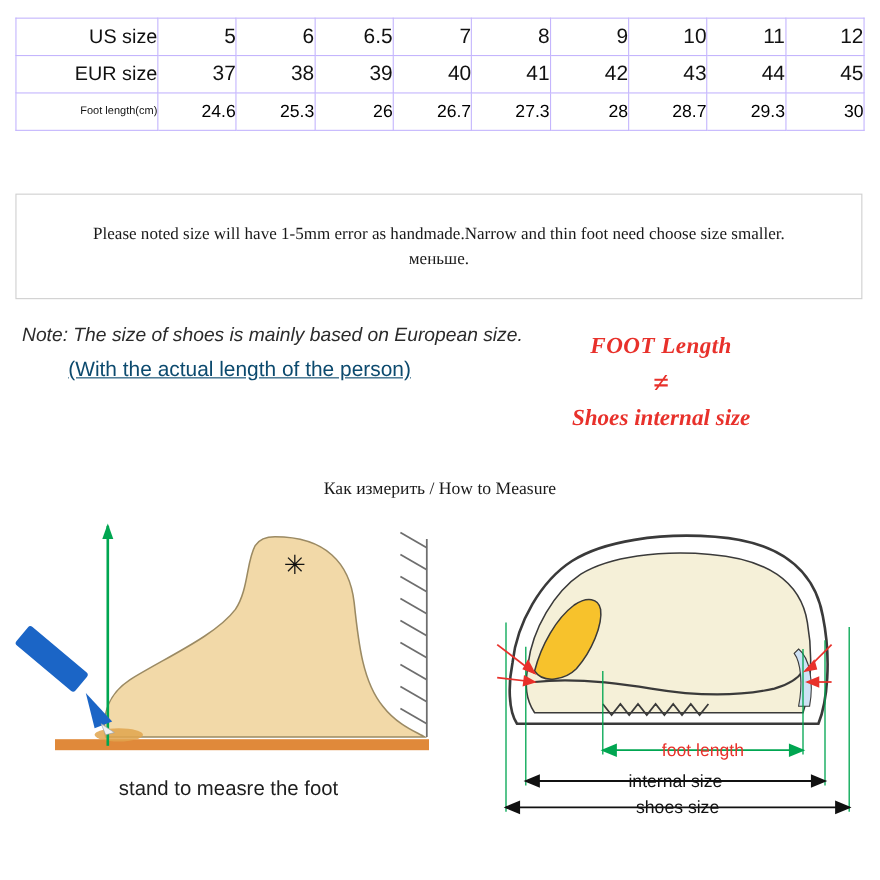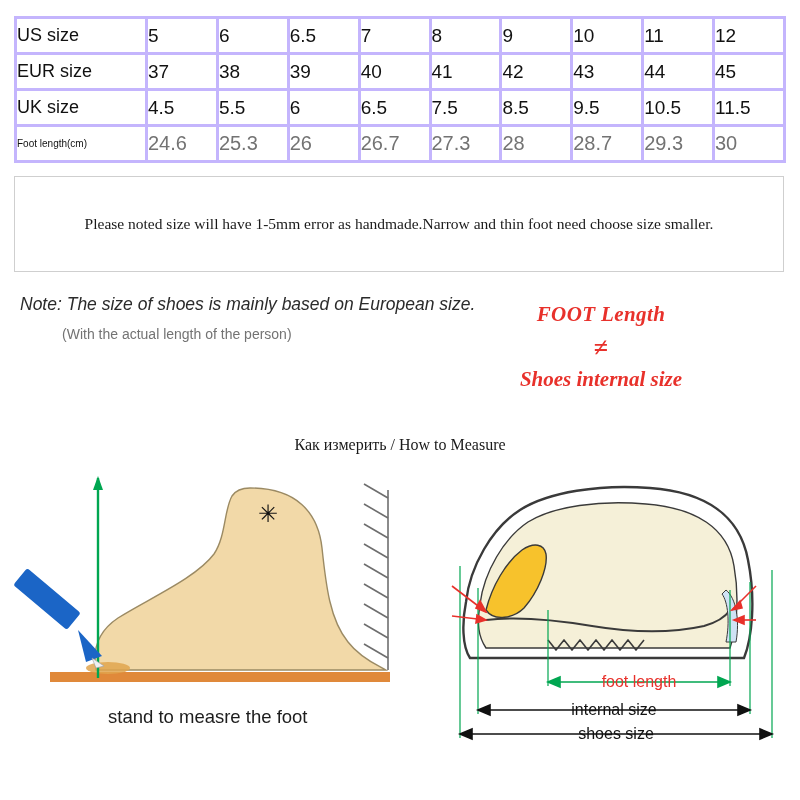--- a/index.html
+++ b/index.html
@@ -19,35 +19,35 @@
   
   .size-table {
     position: absolute;
     left: 14px;
     top: 16px;
     width: 772px;
     border-collapse: collapse;
     table-layout: fixed;
   }
   .size-table td {
-    border: 3px solid #c4b5fd;
+    border: 1px solid #c4b5fd;
     height: 33px;
-    text-align: left;
+    text-align: right;
     vertical-align: middle;
     font-size: 19px;
     color: #111;
     padding: 0;
   }
   .size-table td.label {
     font-size: 18px;
     width: 128px;
   }
   .size-table tr.footlen td {
-    color: #737373;
-    font-size: 20px;
+    color: #000000;
+    font-size: 16px;
   }
   .size-table tr.footlen td.label {
     color: #111;
     font-size: 10px;
   }
 
   
   .notice-box {
     position: absolute;
     left: 14px;
@@ -75,22 +75,23 @@
     left: 20px;
     top: 294px;
     font-size: 17.5px;
     color: #2b2b2b;
     font-style: italic;
   }
   .note-2 {
     position: absolute;
     left: 62px;
     top: 326px;
-    font-size: 14px;
-    color: #737373;
+    font-size: 19px;
+    color: #0c4a6e;
+    text-decoration: underline;
   }
 
   
   .callout {
     position: absolute;
     right: 34px;
     top: 302px;
     width: 330px;
     text-align: center;
     color: #e8312b;
@@ -152,50 +153,39 @@
       <td>37</td>
       <td>38</td>
       <td>39</td>
       <td>40</td>
       <td>41</td>
       <td>42</td>
       <td>43</td>
       <td>44</td>
       <td>45</td>
     </tr>
-    <tr>
-      <td class="label">UK size</td>
-      <td>4.5</td>
-      <td>5.5</td>
-      <td>6</td>
-      <td>6.5</td>
-      <td>7.5</td>
-      <td>8.5</td>
-      <td>9.5</td>
-      <td>10.5</td>
-      <td>11.5</td>
-    </tr>
     <tr class="footlen">
       <td class="label">Foot length(cm)</td>
       <td>24.6</td>
       <td>25.3</td>
       <td>26</td>
       <td>26.7</td>
       <td>27.3</td>
       <td>28</td>
       <td>28.7</td>
       <td>29.3</td>
       <td>30</td>
     </tr>
   </tbody>
 </table>
 
 <div class="notice-box">
   <div class="notice-inner">
     <div>Please noted size will have 1-5mm error as handmade.Narrow and thin foot need choose size smaller.</div>
+    <div>меньше.</div>
   </div>
 </div>
 
 <div class="note-1">Note: The size of shoes is mainly based on European size.</div>
 <div class="note-2">(With the actual length of the person)</div>
 
 <div class="callout">
   <div class="l1">FOOT Length</div>
   <div class="l2">≠</div>
   <div class="l3">Shoes internal size</div>

